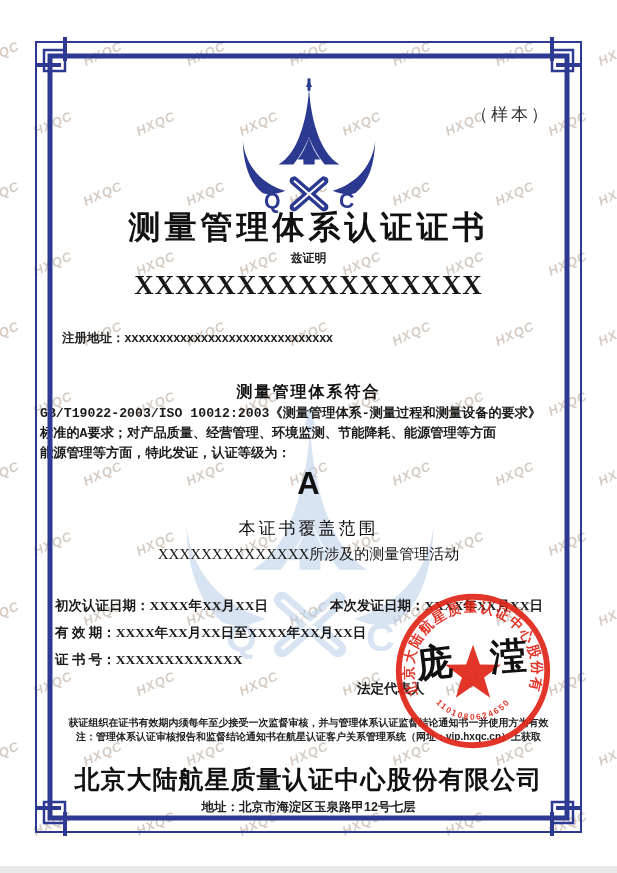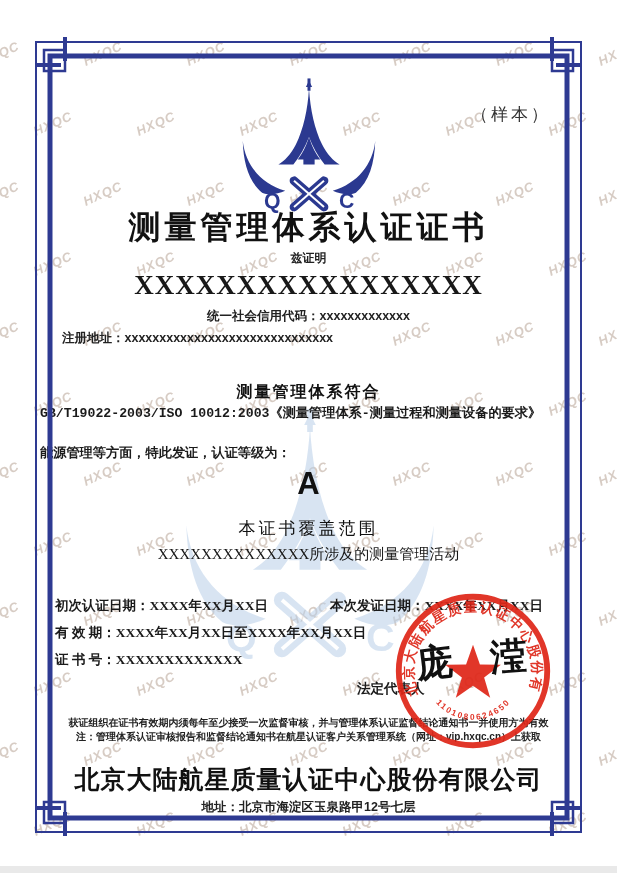--- a/index.html
+++ b/index.html
@@ -173,25 +173,25 @@
 
   <div class="abs sample">（样本）</div>
 
   <svg class="header-logo" viewBox="0 0 120 110">
     <use href="#hxqc-logo"></use>
   </svg>
 
   <div class="abs ctr title">测量管理体系认证证书</div>
   <div class="abs ctr certify">兹证明</div>
   <div class="abs ctr bigx">XXXXXXXXXXXXXXXXX</div>
-  <div class="abs ctr credit">统一社会信用代码：xxxxxxxxxxxxx</div>
   <div class="abs addr" style="top:330px">注册地址：xxxxxxxxxxxxxxxxxxxxxxxxxxxxxx</div>
 
   <div class="abs ctr conform">测量管理体系符合</div>
   <div class="abs para" style="top:404px">GB/T19022-2003/ISO 10012:2003《测量管理体系-测量过程和测量设备的要求》</div>
+  <div class="abs para" style="top:424px">标准的A要求；对产品质量、经营管理、环境监测、节能降耗、能源管理等方面</div>
   <div class="abs para" style="top:444px">能源管理等方面，特此发证，认证等级为：</div>
   <div class="abs ctr grade">A</div>
   <div class="abs ctr scope-h">本证书覆盖范围</div>
   <div class="abs ctr scope-t">XXXXXXXXXXXXXX所涉及的测量管理活动</div>
 
   <div class="abs drow" style="left:55px;top:597px">初次认证日期：XXXX年XX月XX日</div>
   <div class="abs drow" style="left:330px;top:597px">本次发证日期：XXXX年XX月XX日</div>
   <div class="abs drow" style="left:55px;top:624px">有 效 期：XXXX年XX月XX日至XXXX年XX月XX日</div>
   <div class="abs drow" style="left:55px;top:651px">证 书 号：XXXXXXXXXXXXX</div>
 

